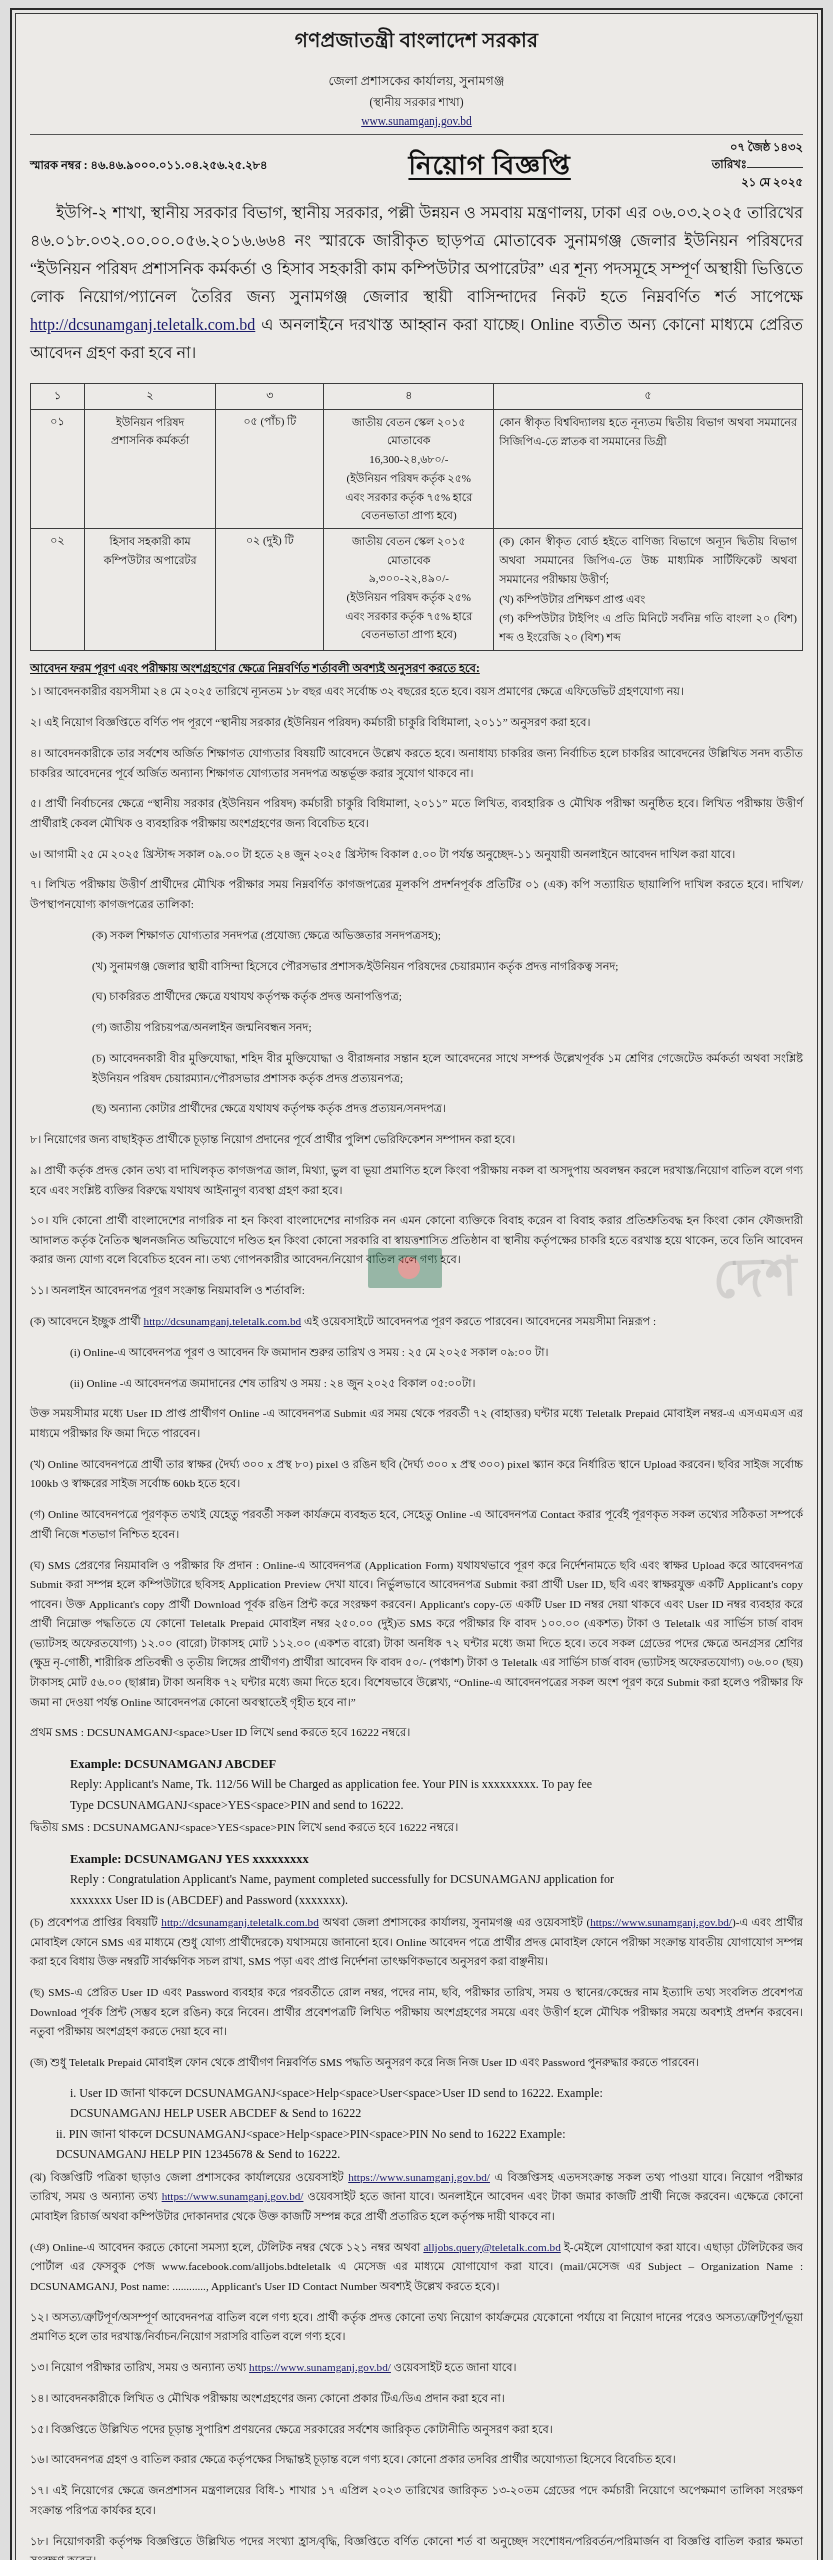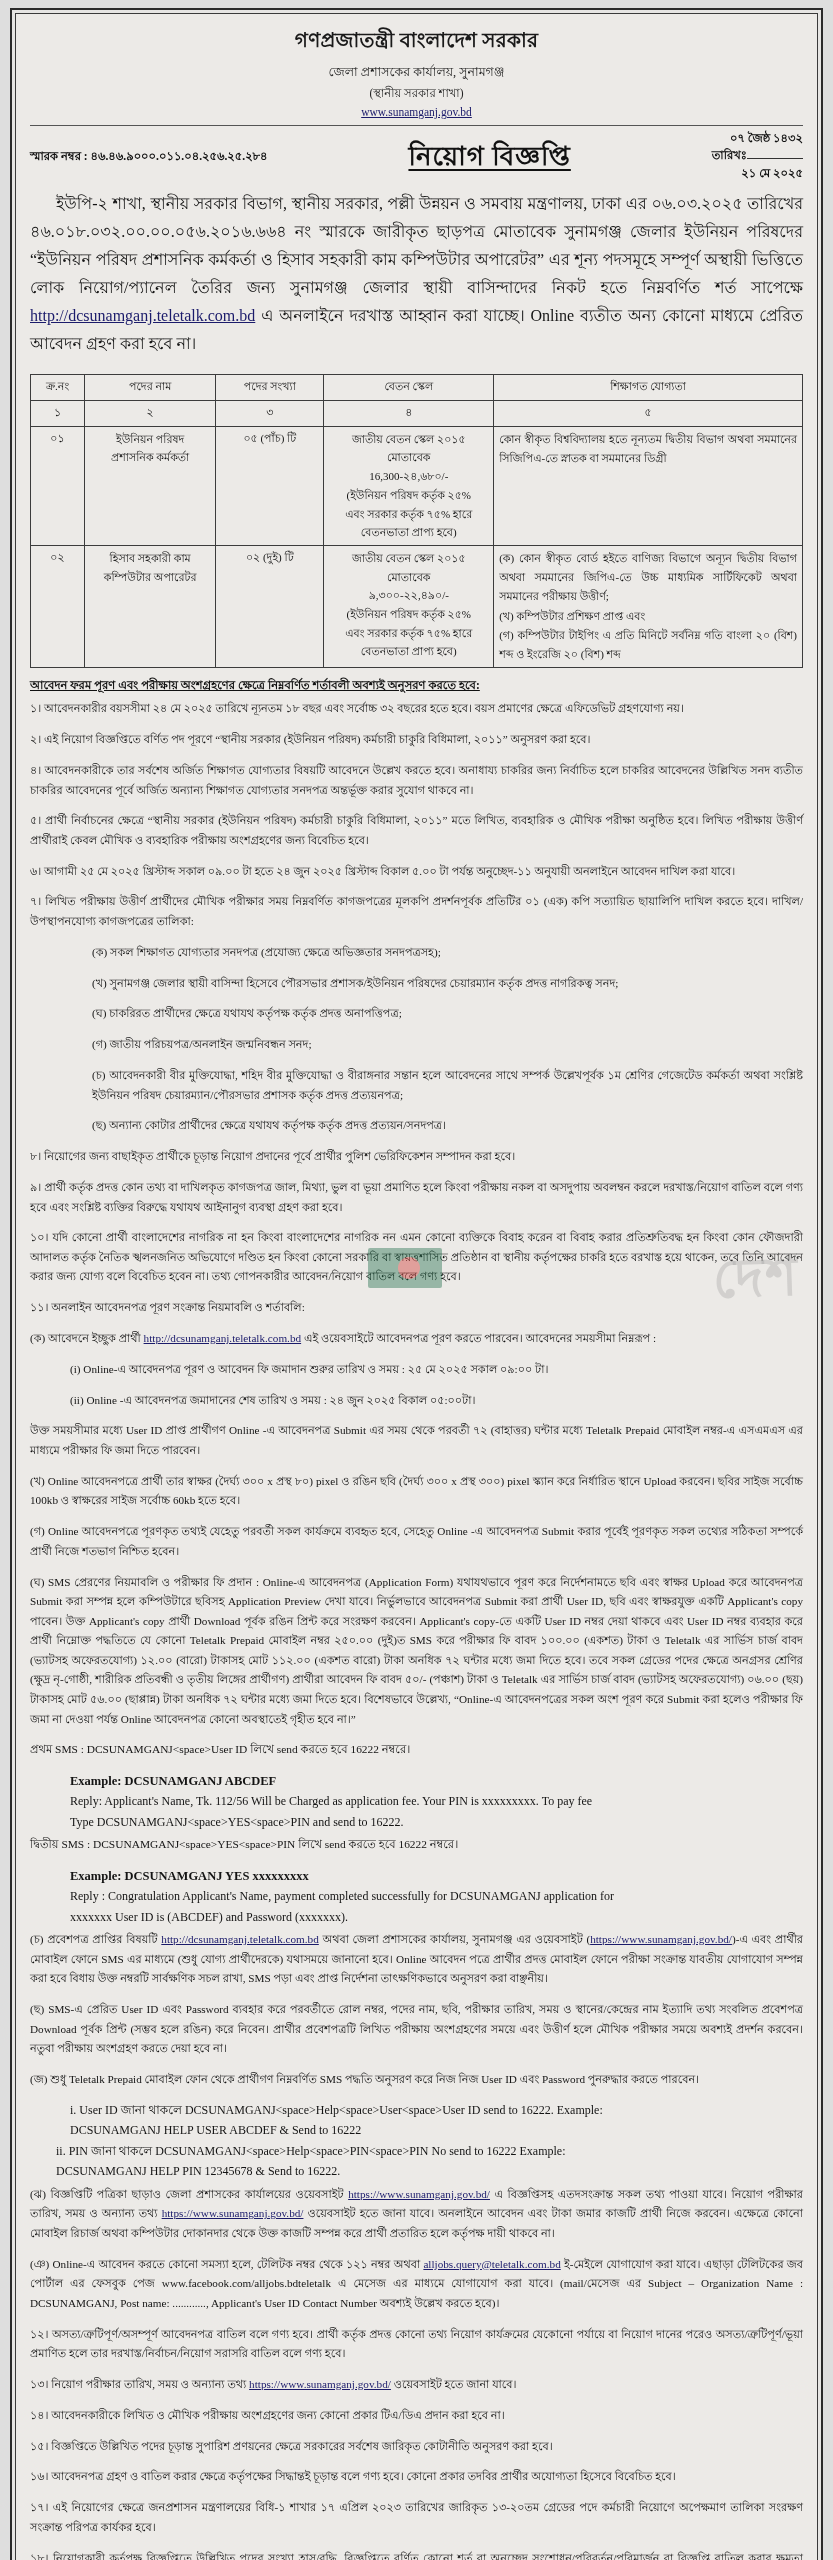--- a/index.html
+++ b/index.html
@@ -29,21 +29,21 @@
   .hdr { text-align:center; }
   .hdr-title {
     font-family:"Liberation Serif", serif;
     font-size:20px;
     font-weight:bold;
     letter-spacing:.2px;
     color:#1a1a1a;
     line-height:1.25;
     margin-top:4px;
   }
-  .hdr-sub { font-size:12.5px; color:#222; margin-top:10px; }
+  .hdr-sub { font-size:12.5px; color:#222; margin-top:19px; }
   .hdr-sub2 { font-size:11.5px; color:#222; margin-top:2px; }
   .hdr-url { font-size:11.5px; color:#1b1b6b; text-decoration:underline; margin-top:2px; }
   .rule { height:1px; background:#555; margin:7px 0 4px 0; }
 
   .memorow {
     display:flex; align-items:flex-start; justify-content:space-between;
     margin-top:2px;
   }
   .memo-no { font-size:11.5px; font-weight:bold; color:#111; padding-top:18px; white-space:nowrap; }
   .notice-title {
@@ -151,27 +151,20 @@
           <div>০৭ জৈষ্ঠ ১৪৩২</div>
           <div><span>তারিখঃ</span><span class="dline"></span></div>
           <div>২১ মে ২০২৫</div>
         </div>
       </div>
 
       <p class="intro"><span>ইউপি-২ শাখা, স্থানীয় সরকার বিভাগ, স্থানীয় সরকার, পল্লী উন্নয়ন ও সমবায় মন্ত্রণালয়, ঢাকা এর ০৬.০৩.২০২৫ তারিখের ৪৬.০১৮.০৩২.০০.০০.০৫৬.২০১৬.৬৬৪ নং স্মারকে জারীকৃত ছাড়পত্র মোতাবেক সুনামগঞ্জ জেলার ইউনিয়ন পরিষদের “ইউনিয়ন পরিষদ প্রশাসনিক কর্মকর্তা ও হিসাব সহকারী কাম কম্পিউটার অপারেটর” এর শূন্য পদসমূহে সম্পূর্ণ অস্থায়ী ভিত্তিতে লোক নিয়োগ/প্যানেল তৈরির জন্য সুনামগঞ্জ জেলার স্থায়ী বাসিন্দাদের নিকট হতে নিম্নবর্ণিত শর্ত সাপেক্ষে </span><span class="lnk en">http://dcsunamganj.teletalk.com.bd</span><span> এ অনলাইনে দরখাস্ত আহ্বান করা যাচ্ছে। Online ব্যতীত অন্য কোনো মাধ্যমে প্রেরিত আবেদন গ্রহণ করা হবে না।</span></p>
 
       <table class="jobs">
         <thead>
-          <tr>
-            <th class="c-sl">ক্র.নং</th>
-            <th class="c-nm">পদের নাম</th>
-            <th class="c-qty">পদের সংখ্যা</th>
-            <th class="c-pay">বেতন স্কেল</th>
-            <th class="c-edu">শিক্ষাগত যোগ্যতা</th>
-          </tr>
           <tr class="numrow">
             <td>১</td>
             <td>২</td>
             <td>৩</td>
             <td>৪</td>
             <td>৫</td>
           </tr>
         </thead>
         <tbody>
           <tr>
@@ -236,21 +229,21 @@
       <p class="item">৮। নিয়োগের জন্য বাছাইকৃত প্রার্থীকে চূড়ান্ত নিয়োগ প্রদানের পূর্বে প্রার্থীর পুলিশ ভেরিফিকেশন সম্পাদন করা হবে।</p>
       <p class="item">৯। প্রার্থী কর্তৃক প্রদত্ত কোন তথ্য বা দাখিলকৃত কাগজপত্র জাল, মিথ্যা, ভুল বা ভূয়া প্রমাণিত হলে কিংবা পরীক্ষায় নকল বা অসদুপায় অবলম্বন করলে দরখাস্ত/নিয়োগ বাতিল বলে গণ্য হবে এবং সংশ্লিষ্ট ব্যক্তির বিরুদ্ধে যথাযথ আইনানুগ ব্যবস্থা গ্রহণ করা হবে।</p>
       <p class="item">১০। যদি কোনো প্রার্থী বাংলাদেশের নাগরিক না হন কিংবা বাংলাদেশের নাগরিক নন এমন কোনো ব্যক্তিকে বিবাহ করেন বা বিবাহ করার প্রতিশ্রুতিবদ্ধ হন কিংবা কোন ফৌজদারী আদালত কর্তৃক নৈতিক স্খলনজনিত অভিযোগে দণ্ডিত হন কিংবা কোনো সরকারি বা স্বায়ত্তশাসিত প্রতিষ্ঠান বা স্থানীয় কর্তৃপক্ষের চাকরি হতে বরখাস্ত হয়ে থাকেন, তবে তিনি আবেদন করার জন্য যোগ্য বলে বিবেচিত হবেন না। তথ্য গোপনকারীর আবেদন/নিয়োগ বাতিল বলে গণ্য হবে।</p>
 
       <p class="item">১১। অনলাইন আবেদনপত্র পূরণ সংক্রান্ত নিয়মাবলি ও শর্তাবলি:</p>
       <p class="item"><span>(ক) আবেদনে ইচ্ছুক প্রার্থী </span><span class="lnk en">http://dcsunamganj.teletalk.com.bd</span><span> এই ওয়েবসাইটে আবেদনপত্র পূরণ করতে পারবেন। আবেদনের সময়সীমা নিম্নরূপ :</span></p>
       <p class="sub2">(i)   Online-এ আবেদনপত্র পূরণ ও আবেদন ফি জমাদান শুরুর তারিখ ও সময় : ২৫ মে ২০২৫ সকাল ০৯:০০ টা।</p>
       <p class="sub2">(ii)  Online -এ আবেদনপত্র জমাদানের শেষ তারিখ ও সময় : ২৪ জুন ২০২৫ বিকাল ০৫:০০টা।</p>
       <p class="item">উক্ত সময়সীমার মধ্যে User ID প্রাপ্ত প্রার্থীগণ Online -এ  আবেদনপত্র Submit এর সময় থেকে পরবর্তী ৭২ (বাহাত্তর) ঘন্টার মধ্যে Teletalk Prepaid মোবাইল নম্বর-এ এসএমএস এর মাধ্যমে পরীক্ষার ফি জমা দিতে পারবেন।</p>
       <p class="item">(খ) Online আবেদনপত্রে প্রার্থী তার স্বাক্ষর (দৈর্ঘ্য ৩০০ x প্রস্থ ৮০) pixel ও রঙিন ছবি (দৈর্ঘ্য ৩০০ x প্রস্থ ৩০০) pixel স্ক্যান করে নির্ধারিত স্থানে Upload করবেন। ছবির সাইজ সর্বোচ্চ 100kb ও স্বাক্ষরের সাইজ সর্বোচ্চ 60kb হতে হবে।</p>
-      <p class="item">(গ) Online আবেদনপত্রে পূরণকৃত তথ্যই যেহেতু পরবর্তী সকল কার্যক্রমে ব্যবহৃত হবে, সেহেতু Online -এ আবেদনপত্র Submit করার পূর্বেই পূরণকৃত সকল তথ্যের সঠিকতা সম্পর্কে প্রার্থী নিজে শতভাগ নিশ্চিত হবেন।</p>
+      <p class="item">(গ) Online আবেদনপত্রে পূরণকৃত তথ্যই যেহেতু পরবর্তী সকল কার্যক্রমে ব্যবহৃত হবে, সেহেতু Online -এ আবেদনপত্র Contact করার পূর্বেই পূরণকৃত সকল তথ্যের সঠিকতা সম্পর্কে প্রার্থী নিজে শতভাগ নিশ্চিত হবেন।</p>
       <p class="item">(ঘ) SMS প্রেরণের নিয়মাবলি ও পরীক্ষার ফি প্রদান : Online-এ আবেদনপত্র (Application Form) যথাযথভাবে পূরণ করে নির্দেশনামতে ছবি এবং স্বাক্ষর Upload করে আবেদনপত্র Submit করা সম্পন্ন হলে কম্পিউটারে ছবিসহ Application Preview দেখা যাবে। নির্ভুলভাবে আবেদনপত্র Submit করা প্রার্থী User ID, ছবি এবং স্বাক্ষরযুক্ত একটি Applicant's copy পাবেন। উক্ত Applicant's copy প্রার্থী Download পূর্বক রঙিন প্রিন্ট করে সংরক্ষণ করবেন। Applicant's copy-তে একটি User ID নম্বর দেয়া থাকবে এবং User ID নম্বর ব্যবহার করে প্রার্থী নিম্নোক্ত পদ্ধতিতে যে কোনো Teletalk Prepaid মোবাইল নম্বর ২৫০.০০ (দুই)ত SMS করে পরীক্ষার ফি বাবদ ১০০.০০ (একশত) টাকা ও Teletalk এর সার্ভিস চার্জ বাবদ (ভ্যাটসহ অফেরতযোগ্য) ১২.০০ (বারো) টাকাসহ মোট ১১২.০০ (একশত বারো) টাকা অনধিক ৭২ ঘন্টার মধ্যে জমা দিতে হবে। তবে সকল গ্রেডের পদের ক্ষেত্রে অনগ্রসর শ্রেণির (ক্ষুদ্র নৃ-গোষ্ঠী, শারীরিক প্রতিবন্ধী ও তৃতীয় লিঙ্গের প্রার্থীগণ) প্রার্থীরা আবেদন ফি বাবদ ৫০/- (পঞ্চাশ) টাকা ও Teletalk এর সার্ভিস চার্জ বাবদ (ভ্যাটসহ অফেরতযোগ্য) ০৬.০০ (ছয়) টাকাসহ মোট ৫৬.০০ (ছাপ্পান্ন) টাকা অনধিক ৭২ ঘন্টার মধ্যে জমা দিতে হবে। বিশেষভাবে উল্লেখ্য, “Online-এ আবেদনপত্রের সকল অংশ পূরণ করে Submit করা হলেও পরীক্ষার ফি জমা না দেওয়া পর্যন্ত Online আবেদনপত্র কোনো অবস্থাতেই গৃহীত হবে না।”</p>
 
       <p class="sms-line">প্রথম SMS : DCSUNAMGANJ&lt;space&gt;User ID লিখে send করতে হবে 16222 নম্বরে।</p>
       <div class="ex-line ex-head">Example: DCSUNAMGANJ ABCDEF</div>
       <div class="ex-line">Reply: Applicant's Name, Tk. 112/56 Will be Charged as application fee. Your PIN is xxxxxxxxx. To pay fee</div>
       <div class="ex-line">Type DCSUNAMGANJ&lt;space&gt;YES&lt;space&gt;PIN and send to 16222.</div>
       <p class="sms-line">দ্বিতীয় SMS : DCSUNAMGANJ&lt;space&gt;YES&lt;space&gt;PIN লিখে send করতে হবে 16222 নম্বরে।</p>
       <div class="ex-line ex-head">Example: DCSUNAMGANJ YES xxxxxxxxx</div>
       <div class="ex-line">Reply : Congratulation Applicant's Name, payment completed successfully for DCSUNAMGANJ application for</div>
       <div class="ex-line">xxxxxxx User ID is (ABCDEF) and Password (xxxxxxx).</div>

